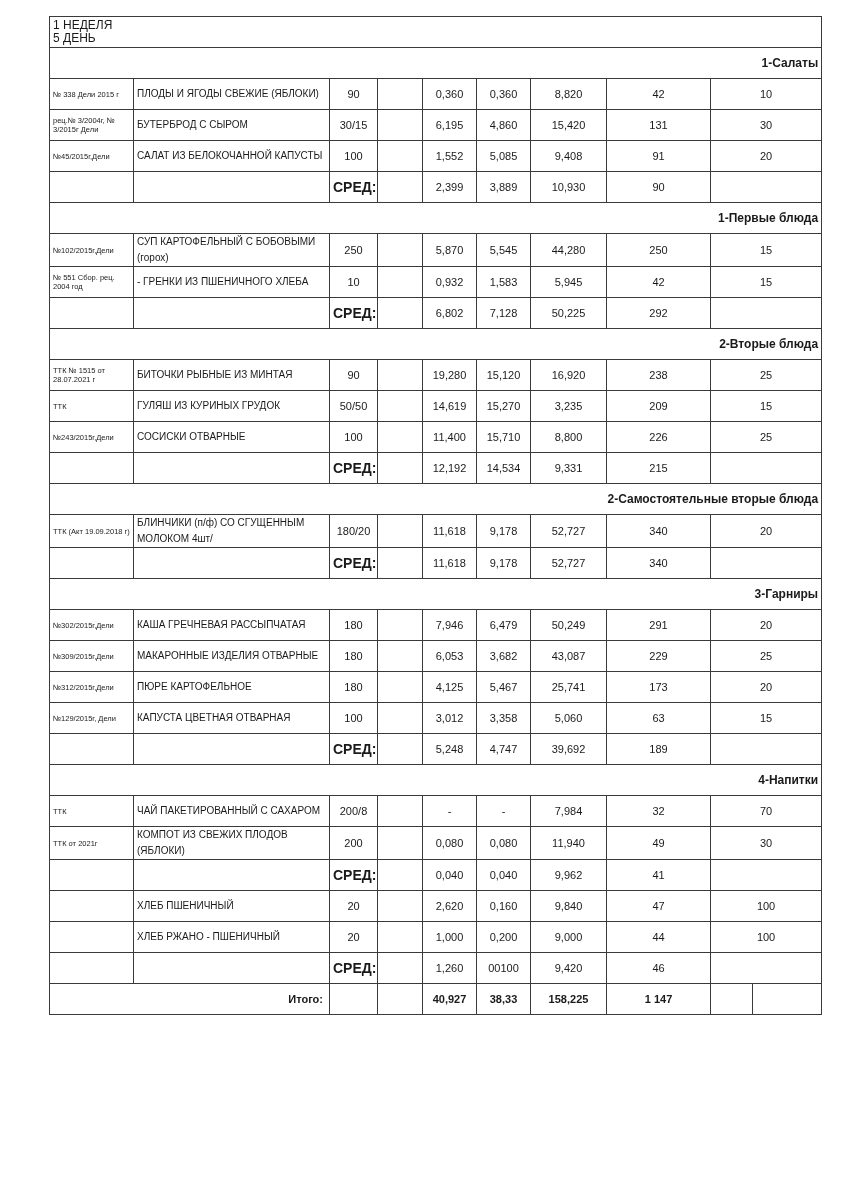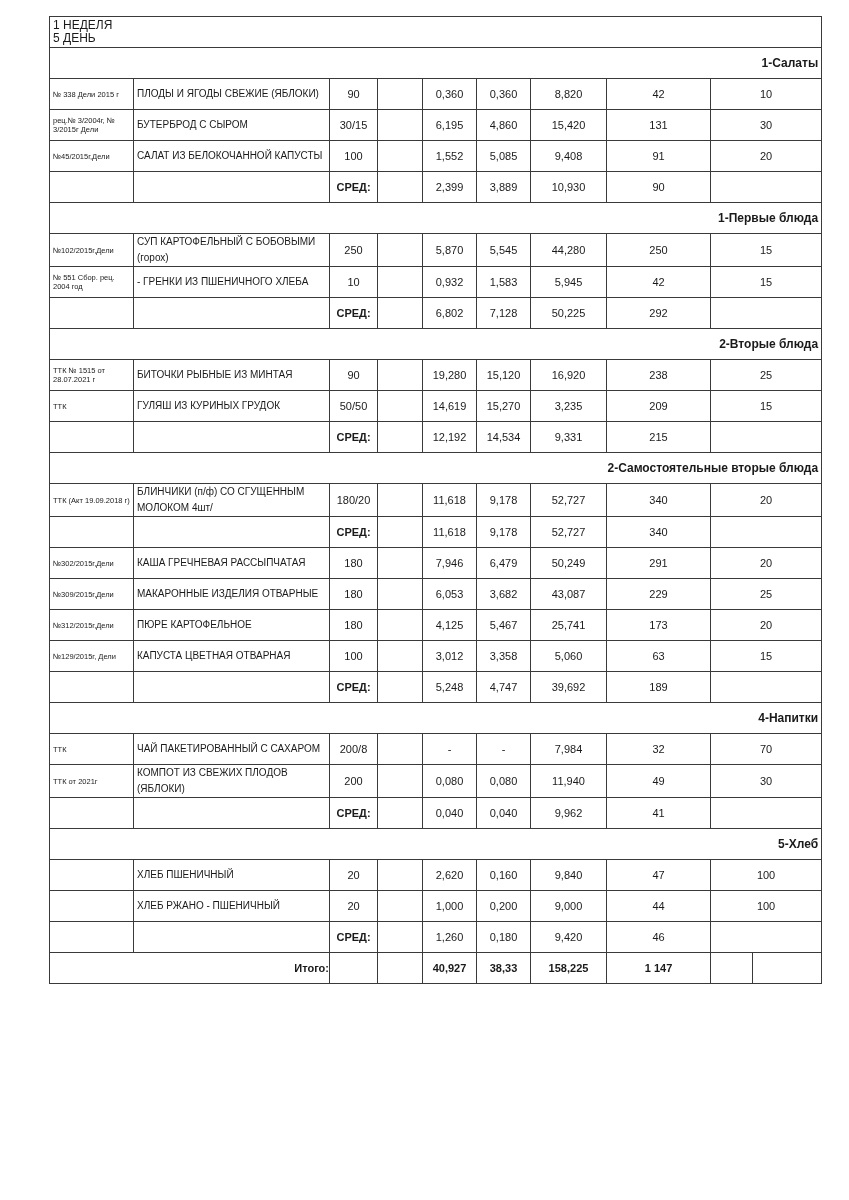--- a/index.html
+++ b/index.html
@@ -14,23 +14,23 @@
     padding: 0 3px;
     vertical-align: middle;
     overflow: hidden;
   }
   .hdr td { height: 30px; font-size: 12px; line-height: 13px; text-align: left; }
   .sec td { height: 30px; font-size: 12px; font-weight: bold; text-align: right; }
   .item td, .avg td { height: 30px; }
   .code { font-size: 7.5px; line-height: 9px; }
   .name { font-size: 10px; line-height: 16px; margin-left: 23px; }
   .num { text-align: center; font-size: 11px; }
-  .lbl { text-align: center; font-size: 11px; font-weight: bold; }
+  .lbl { text-align: center; font-size: 14px; font-weight: bold; }
   .total td { height: 30px; }
-  .total .lbl-r { text-align: right; font-size: 11px; font-weight: bold; padding-right: 0; }
+  .total .lbl-r { text-align: right; font-size: 11px; font-weight: bold; padding-right: 6px; }
   .total .num { font-weight: bold; text-align: center; }
   .split { padding: 0 !important; }
   .split div { display: flex; height: 30px; }
   .split span.a { width: 41px; border-right: 1px solid #3a3a3a; }
   .split span.b { flex: 1; }
 </style>
 </head>
 <body>
 
 <table class="menu">
@@ -153,20 +153,31 @@
         <td class="code">ТТК</td>
         <td class="name">ГУЛЯШ ИЗ КУРИНЫХ ГРУДОК</td>
         <td class="num">50/50</td>
         <td class="num"></td>
         <td class="num">14,619</td>
         <td class="num">15,270</td>
         <td class="num">3,235</td>
         <td class="num">209</td>
         <td class="num">15</td>
       </tr>
+      <tr class="item">
+        <td class="code">№243/2015г,Дели</td>
+        <td class="name">СОСИСКИ ОТВАРНЫЕ</td>
+        <td class="num">100</td>
+        <td class="num"></td>
+        <td class="num">11,400</td>
+        <td class="num">15,710</td>
+        <td class="num">8,800</td>
+        <td class="num">226</td>
+        <td class="num">25</td>
+      </tr>
       <tr class="avg">
         <td></td>
         <td></td>
         <td class="lbl">СРЕД:</td>
         <td></td>
         <td class="num">12,192</td>
         <td class="num">14,534</td>
         <td class="num">9,331</td>
         <td class="num">215</td>
         <td></td>
@@ -188,20 +199,23 @@
       <tr class="avg">
         <td></td>
         <td></td>
         <td class="lbl">СРЕД:</td>
         <td></td>
         <td class="num">11,618</td>
         <td class="num">9,178</td>
         <td class="num">52,727</td>
         <td class="num">340</td>
         <td></td>
+      </tr>
+      <tr class="sec">
+        <td colspan="9">3-Гарниры</td>
       </tr>
       <tr class="item">
         <td class="code">№302/2015г,Дели</td>
         <td class="name">КАША ГРЕЧНЕВАЯ РАССЫПЧАТАЯ</td>
         <td class="num">180</td>
         <td class="num"></td>
         <td class="num">7,946</td>
         <td class="num">6,479</td>
         <td class="num">50,249</td>
         <td class="num">291</td>
@@ -280,23 +294,20 @@
         <td></td>
         <td></td>
         <td class="lbl">СРЕД:</td>
         <td></td>
         <td class="num">0,040</td>
         <td class="num">0,040</td>
         <td class="num">9,962</td>
         <td class="num">41</td>
         <td></td>
       </tr>
-      <tr class="sec">
-        <td colspan="9">5-Хлеб</td>
-      </tr>
       <tr class="item">
         <td class="code"></td>
         <td class="name">ХЛЕБ ПШЕНИЧНЫЙ</td>
         <td class="num">20</td>
         <td class="num"></td>
         <td class="num">2,620</td>
         <td class="num">0,160</td>
         <td class="num">9,840</td>
         <td class="num">47</td>
         <td class="num">100</td>
@@ -311,21 +322,21 @@
         <td class="num">9,000</td>
         <td class="num">44</td>
         <td class="num">100</td>
       </tr>
       <tr class="avg">
         <td></td>
         <td></td>
         <td class="lbl">СРЕД:</td>
         <td></td>
         <td class="num">1,260</td>
-        <td class="num">0,180</td>
+        <td class="num">00100</td>
         <td class="num">9,420</td>
         <td class="num">46</td>
         <td></td>
       </tr>
       <tr class="total">
         <td class="lbl-r" colspan="2">Итого:</td>
         <td></td>
         <td></td>
         <td class="num">40,927</td>
         <td class="num">38,33</td>

